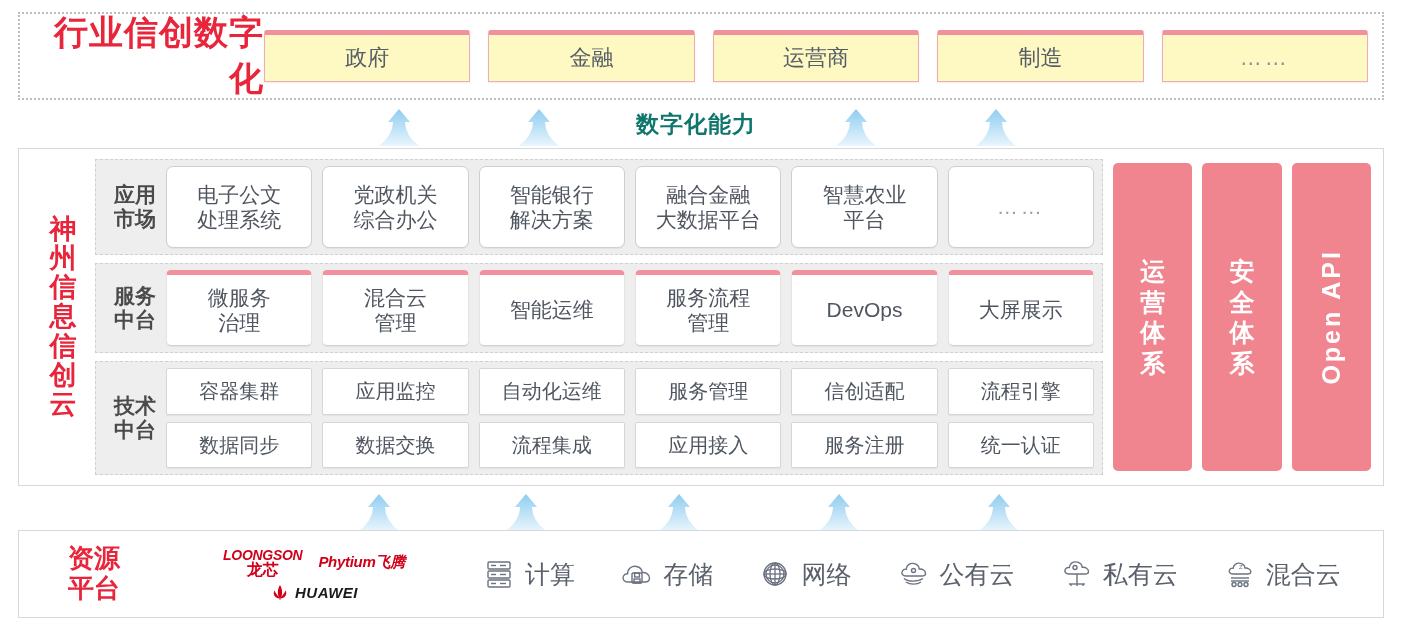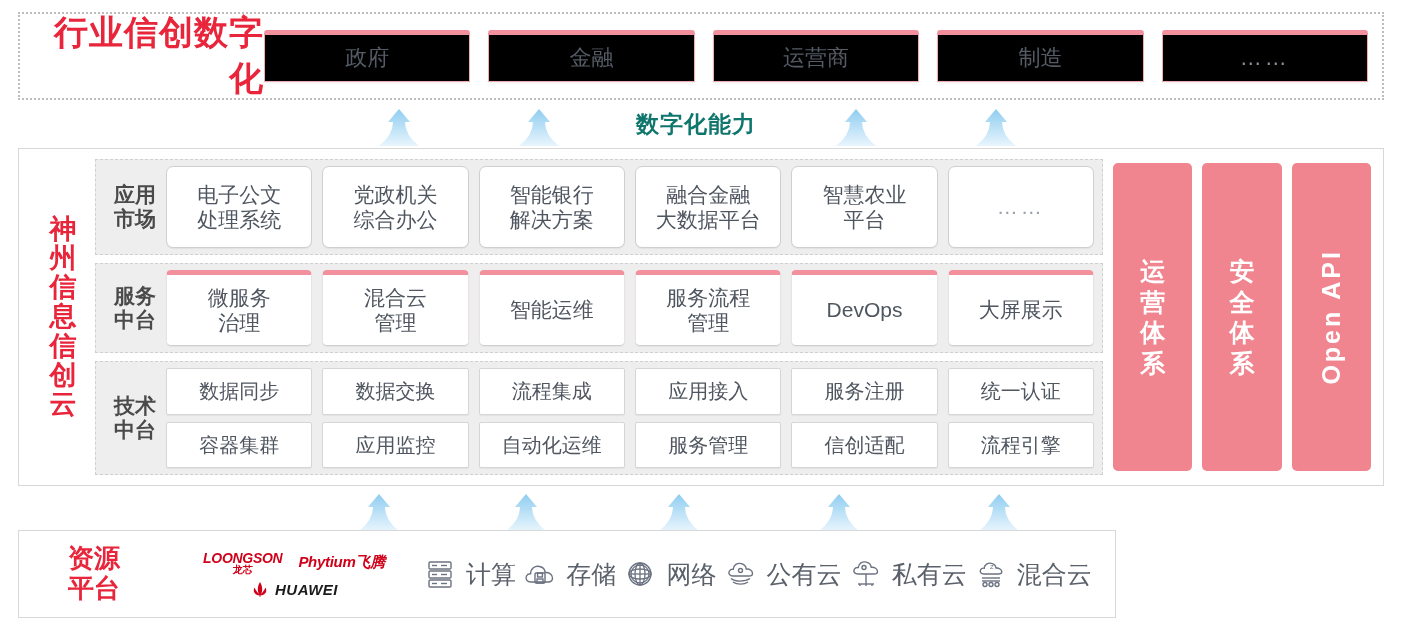--- a/index.html
+++ b/index.html
@@ -32,21 +32,21 @@
     flex: 0 0 auto;
   }
   .industry-cards {
     flex: 1;
     display: flex;
     gap: 18px;
     height: 52px;
   }
   .ind-card {
     flex: 1;
-    background: #000000;
+    background: #fef9c3;
     border: 1px solid #f0aab4;
     border-top: 5px solid #f2909e;
     border-radius: 3px 3px 0 0;
     display: flex;
     align-items: center;
     justify-content: center;
     font-size: 22px;
     color: #555c66;
     box-shadow: 0 1px 2px rgba(0,0,0,0.07);
   }
@@ -211,25 +211,26 @@
   .arrow-strip-bot {
     position: absolute;
     left: 0; top: 490px;
     width: 1402px; height: 42px;
   }
 
   
   .resource-panel {
     position: absolute;
     left: 18px; top: 530px;
-    width: 1098px; height: 88px;
+    width: 1366px; height: 88px;
     border: 1px solid #d8d8d8;
     background: #ffffff;
     display: flex;
     align-items: center;
+    gap: 20px;
   }
   .res-title {
     width: 150px;
     flex: 0 0 auto;
     text-align: center;
     color: #e8253a;
     font-size: 26px;
     font-weight: bold;
     line-height: 1.15;
   }
@@ -243,21 +244,21 @@
     align-items: center;
     justify-content: center;
     gap: 6px;
   }
   .logo-row { display: flex; align-items: center; gap: 16px; }
   .logo-loongson { text-align: center; line-height: 1; }
   .logo-loongson .ls-en {
     font-size: 14px; font-weight: bold; font-style: italic;
     color: #d0021b; letter-spacing: -0.3px;
   }
-  .logo-loongson .ls-cn { font-size: 10px; font-weight: bold; color: #d0021b; }
+  .logo-loongson .ls-cn { font-size: 16px; font-weight: bold; color: #d0021b; }
   .logo-phytium {
     font-size: 15px; font-weight: bold; color: #d0021b;
     font-style: italic; letter-spacing: -0.3px;
   }
   .logo-huawei {
     display: flex; align-items: center; gap: 5px; font-style: italic;
   }
   .logo-huawei .hw-mark { line-height: 0; }
   .logo-huawei .hw-text {
     font-size: 15px; font-weight: bold; color: #1a1a1a; letter-spacing: 0.5px;
@@ -378,34 +379,34 @@
         </div>
       </div>
 
       <div class="tier tier-tech">
         <div class="tier-label">
           <span>技术</span>
           <span>中台</span>
         </div>
         <div class="tier-cards stacked">
           <div class="tier-row">
+            <div class="card tech">容器集群</div>
+            <div class="card tech">应用监控</div>
+            <div class="card tech">自动化运维</div>
+            <div class="card tech">服务管理</div>
+            <div class="card tech">信创适配</div>
+            <div class="card tech">流程引擎</div>
+          </div>
+          <div class="tier-row">
             <div class="card tech">数据同步</div>
             <div class="card tech">数据交换</div>
             <div class="card tech">流程集成</div>
             <div class="card tech">应用接入</div>
             <div class="card tech">服务注册</div>
             <div class="card tech">统一认证</div>
-          </div>
-          <div class="tier-row">
-            <div class="card tech">容器集群</div>
-            <div class="card tech">应用监控</div>
-            <div class="card tech">自动化运维</div>
-            <div class="card tech">服务管理</div>
-            <div class="card tech">信创适配</div>
-            <div class="card tech">流程引擎</div>
           </div>
         </div>
       </div>
 
     </div>
 
     <div class="pillars">
       <div class="pillar">
         <div class="vtext">
           <span>运</span>

